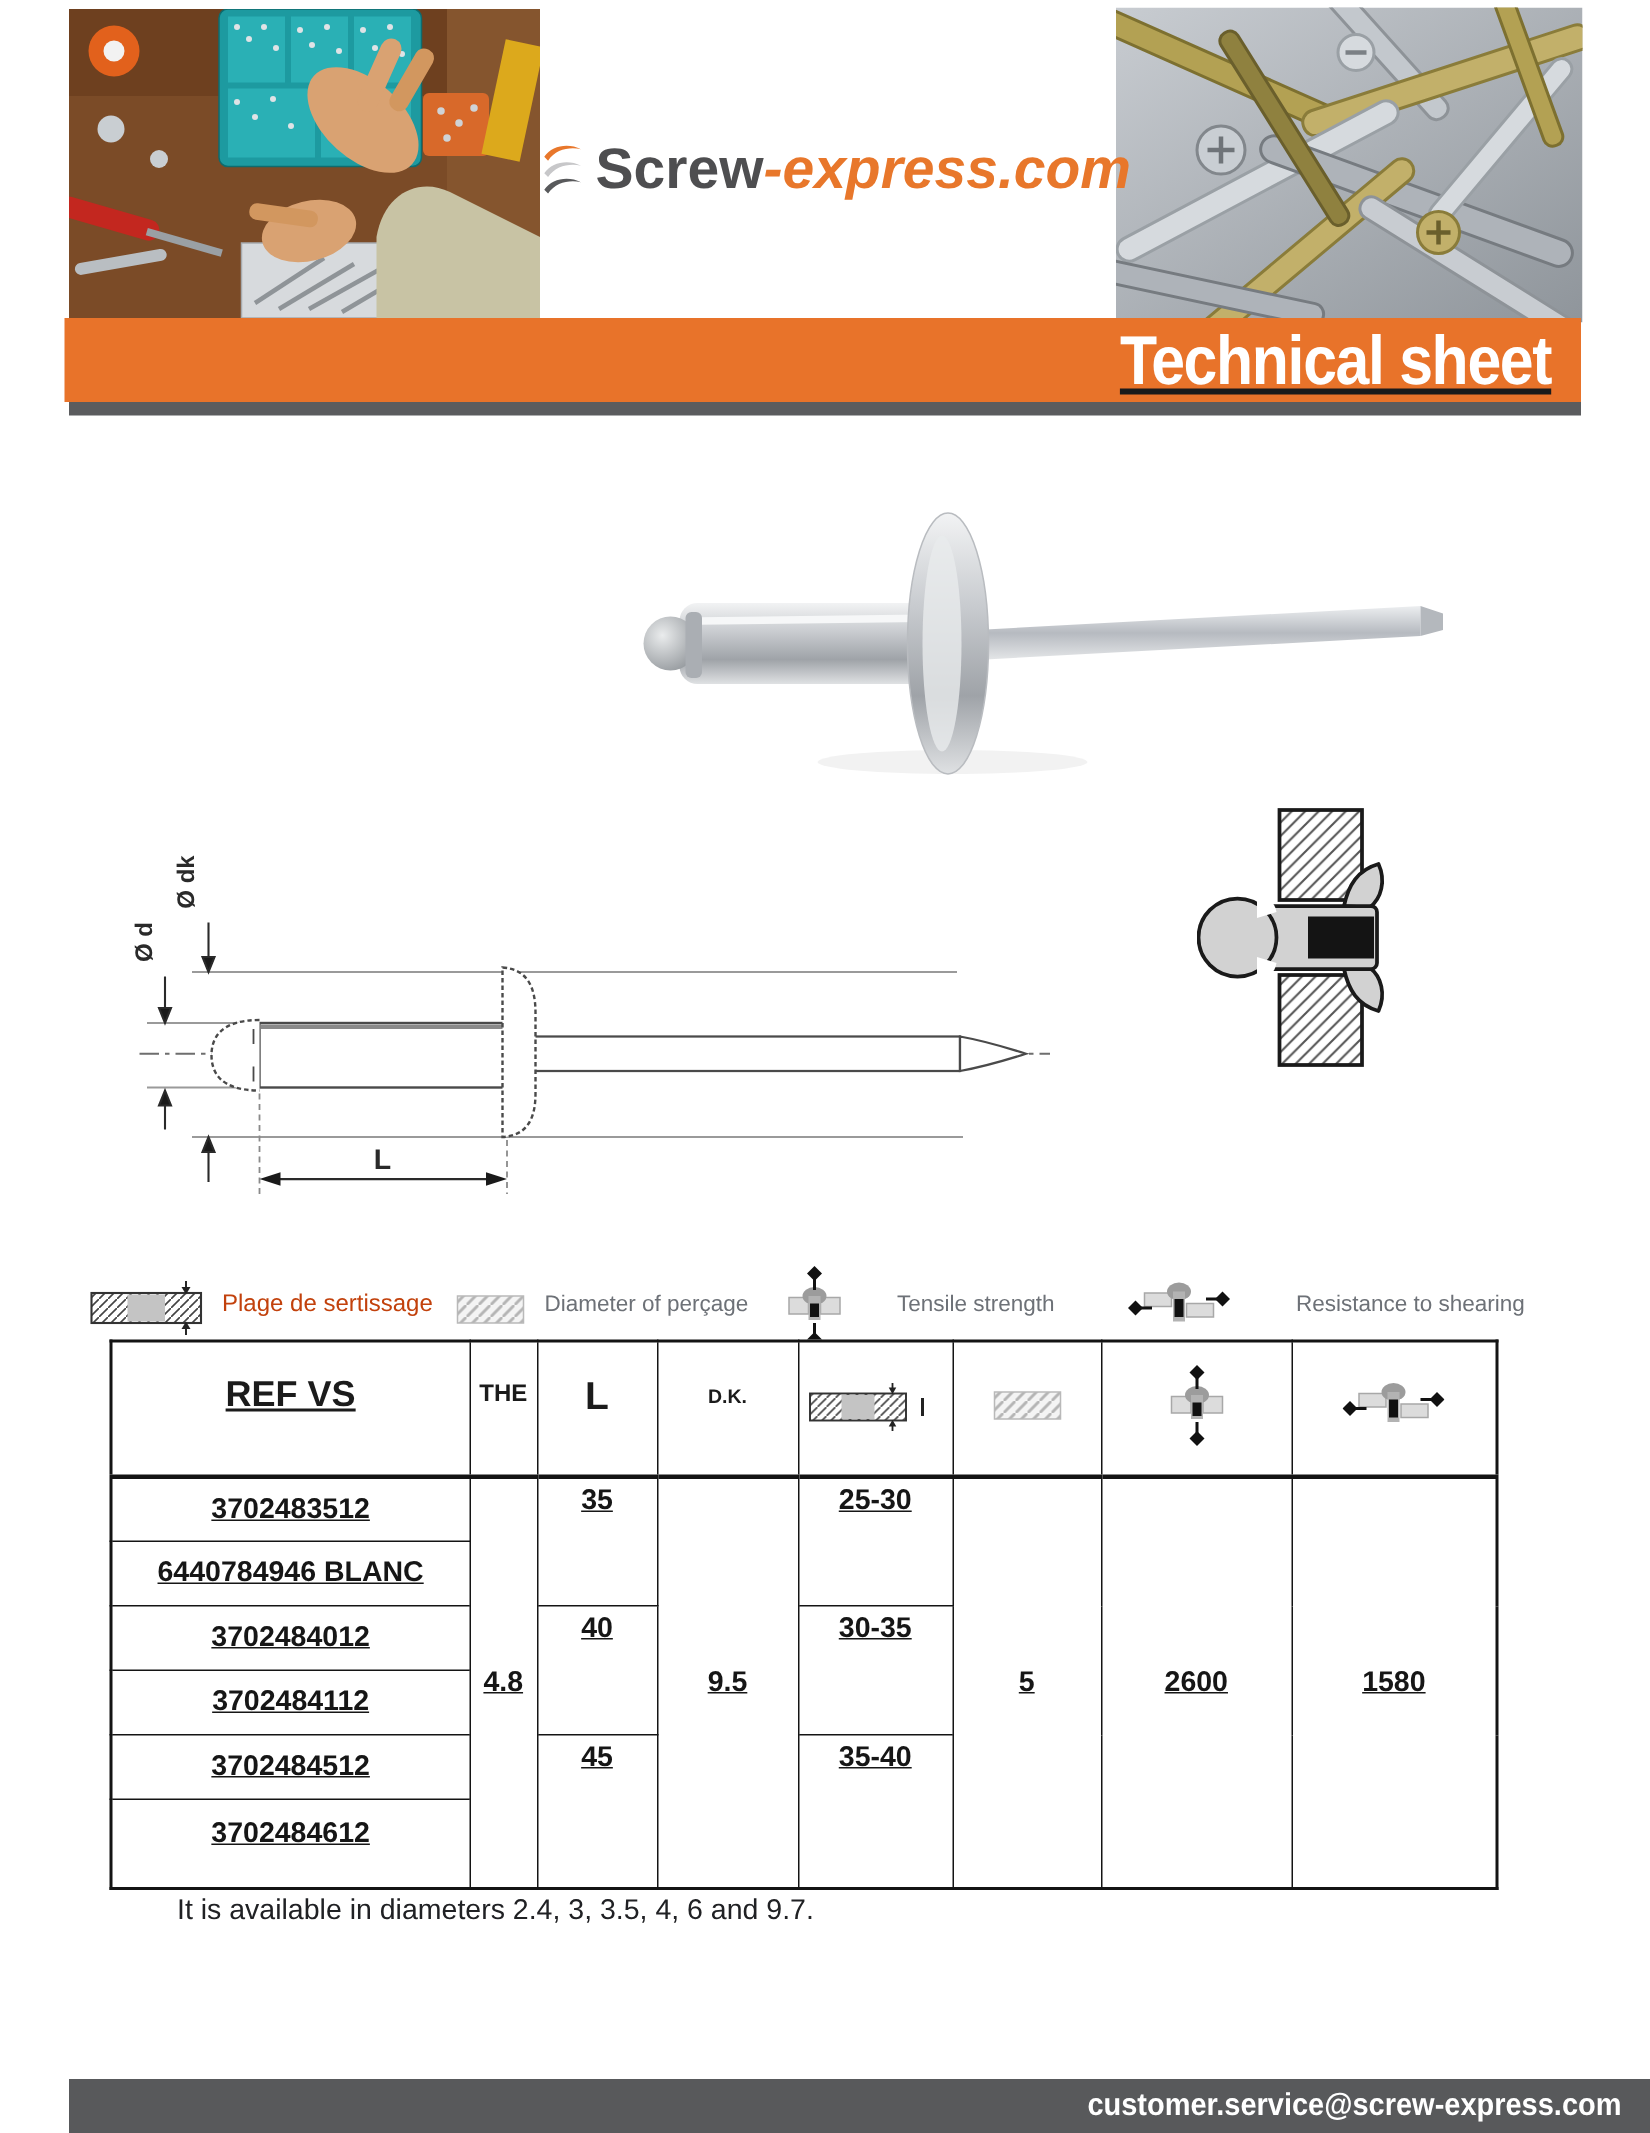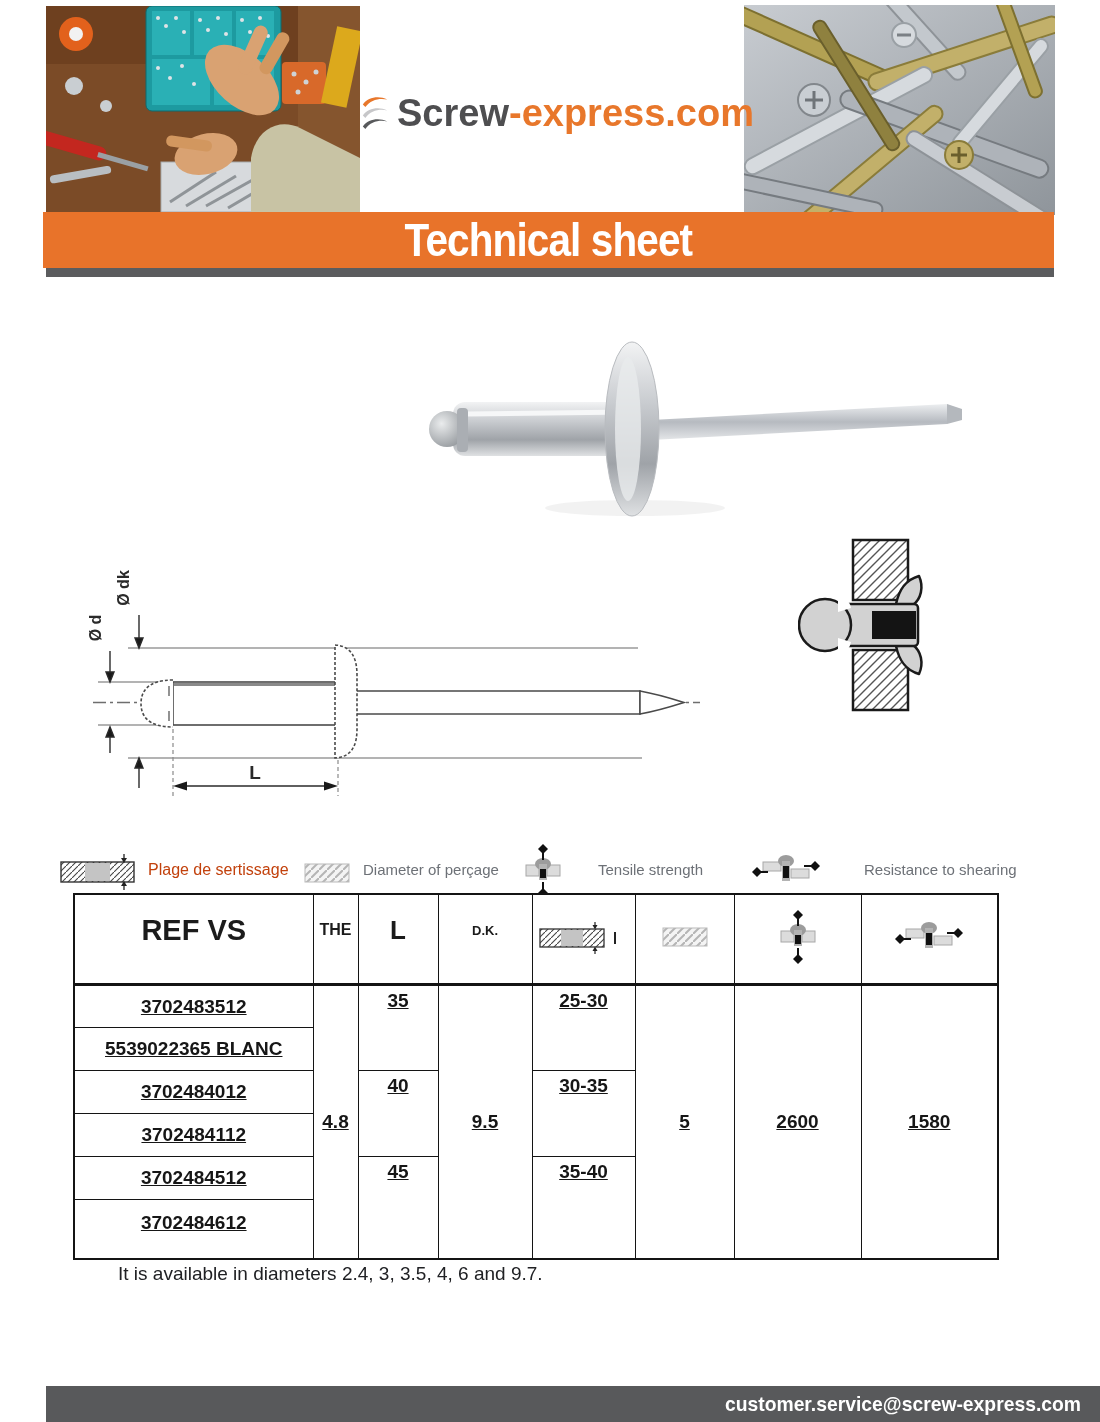--- a/index.html
+++ b/index.html
@@ -1,38 +1,38 @@
 <!DOCTYPE html>
 <html><head>
 <meta charset="utf-8">
 <style>
   html,body{margin:0;padding:0;background:#ffffff;}
   #page{position:relative;width:1100px;height:1422px;background:#ffffff;overflow:hidden;
         font-family:"Liberation Sans",sans-serif;color:#1b1b1b;}
   .abs{position:absolute;}
   
   #banner{left:43px;top:212px;width:1011px;height:56px;background:#E8732A;
-          display:flex;align-items:center;justify-content:center;}
+          display:flex;align-items:center;justify-content:flex-end;text-decoration:underline;}
   #banner .txt{color:#ffffff;font-weight:bold;font-size:46px;letter-spacing:-1px;
                transform:scaleX(.88);white-space:nowrap;}
   #banner-strip{left:46px;top:268px;width:1008px;height:9px;background:#5b5c5e;}
   #logo{left:362px;top:58px;width:392px;height:110px;display:flex;align-items:center;}
   #logo .word{font-size:38px;font-weight:bold;white-space:nowrap;}
   #logo .p1{color:#4e4e50;}
-  #logo .p2{color:#E8772B;}
+  #logo .p2{color:#E8772B;font-style:italic;}
   
   .legend-label{position:absolute;top:861px;font-size:15px;color:#6d7177;white-space:nowrap;}
   .legend-label.strong{font-weight:normal;color:#c2410c;font-size:16px;}
   
   #spec-table{position:absolute;left:73px;top:893px;width:924px;border-collapse:collapse;
               table-layout:fixed;background:#fff;}
   #spec-table td,#spec-table th{border:1px solid #141414;text-align:center;padding:0;}
   #spec-table{border:2px solid #141414;}
   #spec-table thead th{height:70px;vertical-align:middle;border-bottom:3px solid #141414;}
-  #spec-table .h-ref{font-size:29px;font-weight:bold;padding-bottom:18px;}
+  #spec-table .h-ref{font-size:24px;font-weight:bold;padding-bottom:18px;text-decoration:underline;}
   #spec-table .h-the{font-size:16px;font-weight:bold;padding-bottom:18px;}
   #spec-table .h-l{font-size:26px;font-weight:bold;padding-bottom:18px;}
   #spec-table .h-dk{font-size:13px;font-weight:bold;padding-bottom:18px;}
   #spec-table tbody td{font-size:19px;font-weight:bold;color:#161616;text-decoration:underline;}
   #spec-table tbody tr{height:43px;}
   #spec-table tbody tr.last{height:59px;}
   #spec-table td.top-pad{vertical-align:top;padding-top:4px;}
   #spec-table td.mid{vertical-align:middle;margin-left:22px;}
   #spec-table td.ref-cell{vertical-align:middle;}
   
@@ -383,21 +383,21 @@
         <td class="ref-cell">3702483512</td>
         <td class="mid" rowspan="6">4.8</td>
         <td class="top-pad" rowspan="2">35</td>
         <td class="mid" rowspan="6">9.5</td>
         <td class="top-pad" rowspan="2">25-30</td>
         <td class="mid" rowspan="6">5</td>
         <td class="mid" rowspan="6">2600</td>
         <td class="mid" rowspan="6">1580</td>
       </tr>
       <tr>
-        <td class="ref-cell">5539022365 BLANC</td>
+        <td class="ref-cell">6440784946 BLANC</td>
       </tr>
       <tr>
         <td class="ref-cell">3702484012</td>
         <td class="top-pad" rowspan="2">40</td>
         <td class="top-pad" rowspan="2">30-35</td>
       </tr>
       <tr>
         <td class="ref-cell">3702484112</td>
       </tr>
       <tr>

